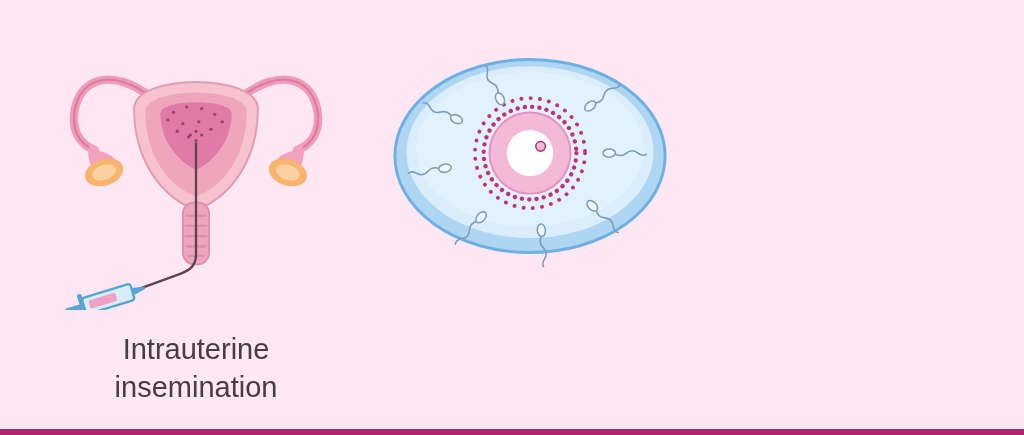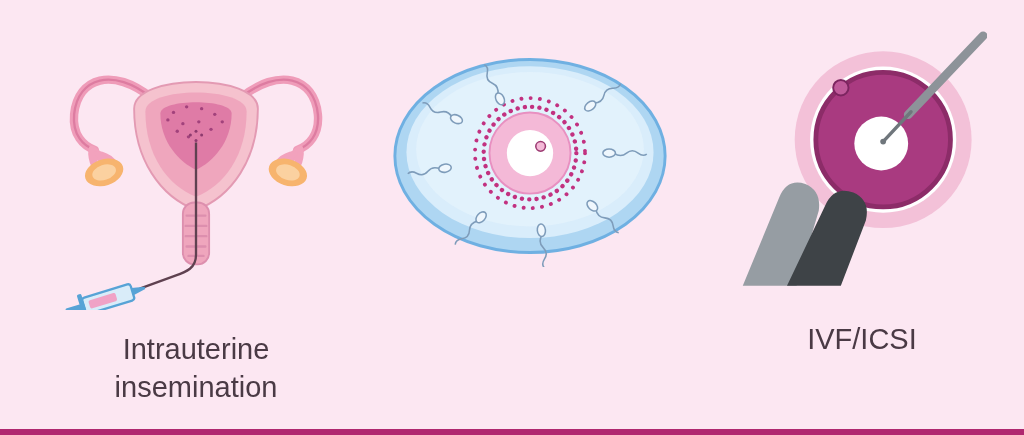--- a/index.html
+++ b/index.html
@@ -124,42 +124,16 @@
             <use href="#sperm-glyph" transform="translate(162,194) rotate(-96)"></use>
             <use href="#sperm-glyph" transform="translate(216,168) rotate(-136)"></use>
             <use href="#sperm-glyph" transform="translate(234,112) rotate(180)"></use>
             <use href="#sperm-glyph" transform="translate(214,62) rotate(142)"></use>
             <use href="#sperm-glyph" transform="translate(118,54) rotate(64)"></use>
           </g>
         </svg>
       </div>
     </div>
 
-    <div class="panel panel-3">
-      <div class="art">
-        <svg width="250" height="262" viewBox="0 0 260 270">
-
-          <g>
-            <circle cx="152" cy="118" r="92" fill="#f3c1d8"></circle>
-            <circle cx="152" cy="118" r="76" fill="#ffffff"></circle>
-            <circle cx="152" cy="118" r="70" fill="#a93a80" stroke="#8c2c68" stroke-width="5"></circle>
-            <circle cx="150" cy="122" r="28" fill="#ffffff"></circle>
-            <circle cx="108" cy="64" r="8" fill="#c05a9a" stroke="#7c2560" stroke-width="2"></circle>
-          </g>
-
-          <g>
-            <path d="M6,270 L44,178 Q52,158 71,164 Q88,171 85,192 L62,270 Z" fill="#969da3"></path>
-            <path d="M52,270 L92,186 Q101,166 121,173 Q139,181 134,202 L108,270 Z" fill="#3e4347"></path>
-          </g>
-
-          <g>
-            <line x1="256" y1="10" x2="178" y2="92" stroke="#8d9399" stroke-width="9" stroke-linecap="round"></line>
-            <line x1="181" y1="89" x2="152" y2="120" stroke="#6f767c" stroke-width="3.5" stroke-linecap="round"></line>
-            <circle cx="152" cy="120" r="3" fill="#6f767c"></circle>
-          </g>
-        </svg>
-      </div>
-      <div class="label">IVF/ICSI</div>
-    </div>
 
   </div>
   <div class="bottom-bar"></div>
 </div>
 
 </body></html>

